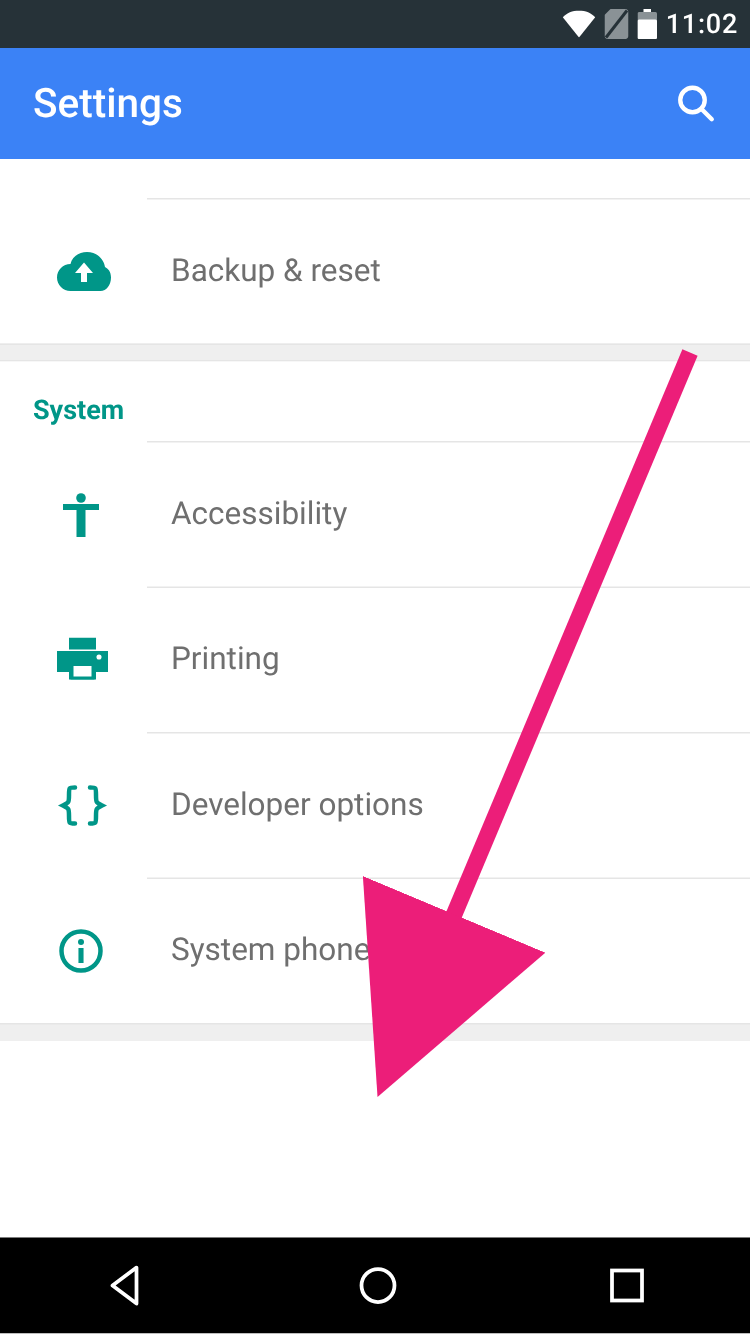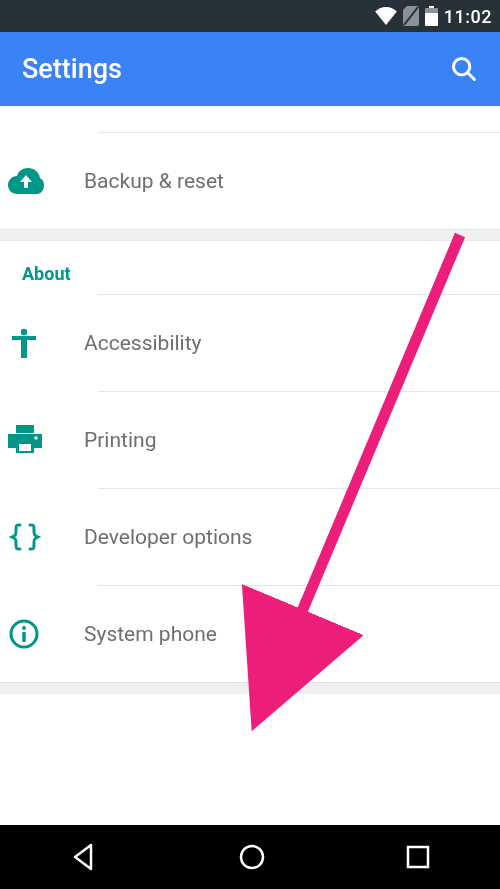--- a/index.html
+++ b/index.html
@@ -17,21 +17,21 @@
   .search-btn { display: inline-flex; cursor: pointer; }
 
   
   .content { flex: 1; background: #fff; overflow: hidden; }
   .section { background: #fff; }
   .gap { height: 12px; background: #efefef; border-top: 1px solid #e5e5e5; border-bottom: 1px solid #e5e5e5; }
 
   .list-top-line { height: 1px; background: #e5e5e5; margin-left: 98px; }
   .section-header { color: #009688; font-size: 18px; font-weight: 700; padding: 22px 22px 10px 22px; }
 
-  .row { display: flex; align-items: center; height: 96px; padding: 0 8px; cursor: pointer; position: relative; }
+  .row { display: flex; align-items: center; height: 96px; padding: 0 38px; cursor: pointer; position: relative; }
   .row .icon-slot { width: 76px; display: flex; align-items: center; }
   .row .label { font-size: 21px; color: #6f6f6f; }
   .row-divider { height: 1px; background: #e5e5e5; margin-left: 98px; }
 
   
   .nav-bar { height: 64px; background: #000; display: flex; align-items: center; justify-content: space-around; }
   .nav-btn { display: inline-flex; cursor: pointer; }
 
   
   .arrow-overlay { position: absolute; pointer-events: none; }
@@ -86,21 +86,21 @@
             <path fill="#fff" d="M18 7 L24 14 H20 V20 H16 V14 H12 Z"></path>
           </svg>
         </span>
         <span class="label">Backup &amp; reset</span>
       </div>
     </div>
 
     <div class="gap"></div>
 
     <div class="section">
-      <div class="section-header">About</div>
+      <div class="section-header">System</div>
 
       <div class="row-divider"></div>
 
       <div class="row">
         <span class="icon-slot">
           <svg width="32" height="32" viewBox="0 0 32 32">
             <circle cx="16" cy="5" r="3.2" fill="#009688"></circle>
             <rect x="4" y="9" width="24" height="4" fill="#009688"></rect>
             <rect x="13" y="9" width="6" height="22" fill="#009688"></rect>
           </svg>

